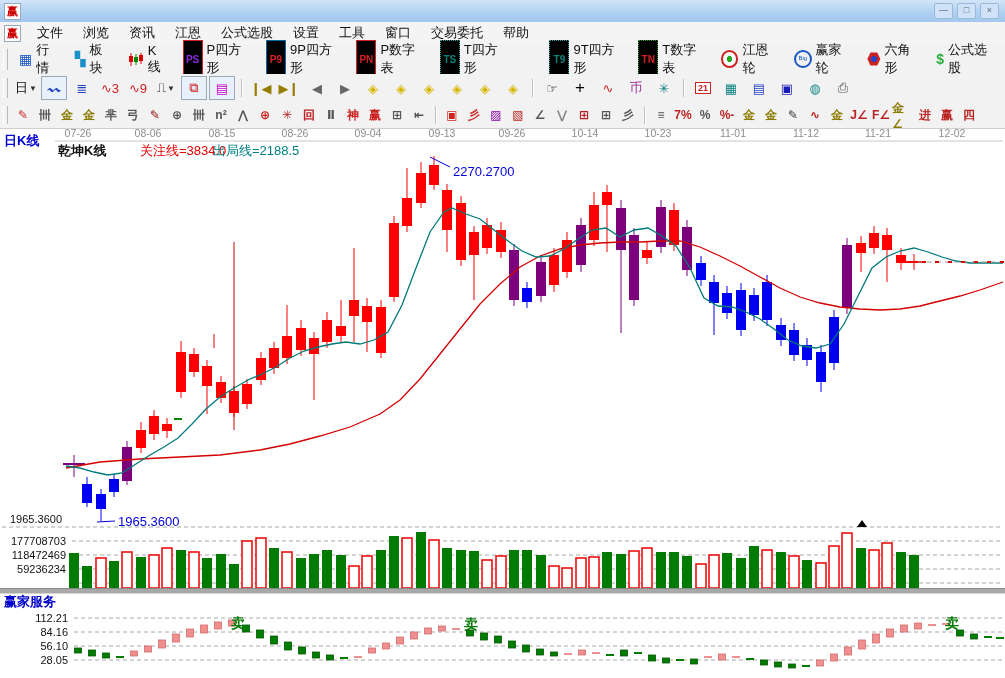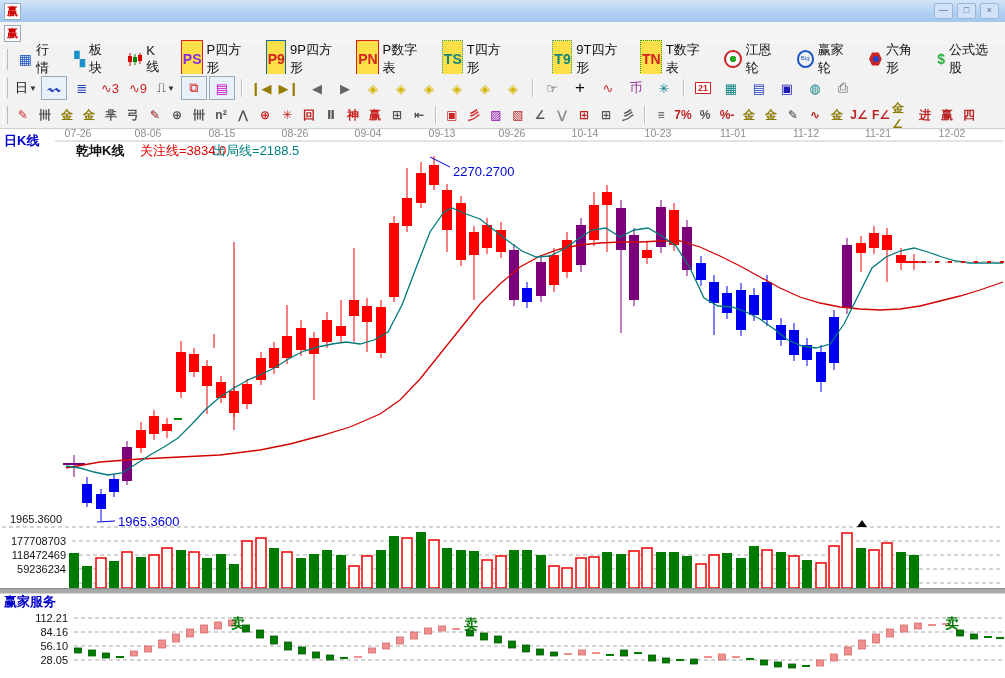--- a/index.html
+++ b/index.html
@@ -16,59 +16,71 @@
     border-bottom:1px solid #d8d8d8;display:flex;align-items:center;font-size:13px;color:#111;}
   .menuitem{padding:0 10px;height:22px;line-height:22px;}
   .toolbar{position:absolute;left:0;width:1005px;background:#f2f2f2;display:flex;align-items:center;}
   .t1{top:44px;height:30px;border-bottom:1px solid #e0e0e0;font-size:13px;}
   .t2{top:74px;height:28px;border-bottom:1px solid #e0e0e0;}
   .t3{top:102px;height:26px;border-bottom:1px solid #c9c9c9;}
   .grip{width:3px;height:70%;border-left:1px solid #fff;border-right:1px solid #bbb;margin:0 4px 0 3px;}
   .t1item{display:flex;align-items:center;gap:4px;padding:0 7px;height:26px;color:#111;}
   .gicon{font-size:14px;line-height:16px;}
   .badge{display:inline-block;min-width:16px;height:13px;line-height:13px;text-align:center;
-    font-size:14px;font-weight:bold;padding:12px 1px;background:#fde047;}
+    font-size:10px;font-weight:bold;padding:12px 1px;background:#000000;}
   .wheel{display:inline-block;width:14px;height:14px;border-radius:50%;}
   .hexa{display:inline-block;width:14px;height:14px;background:#c22;
     clip-path:polygon(25% 3%,75% 3%,98% 50%,75% 97%,25% 97%,2% 50%);position:relative;}
   .hexin{position:absolute;left:4px;top:4px;width:6px;height:6px;border-radius:50%;background:#24c;}
   .t2btn{min-width:24px;height:22px;display:flex;align-items:center;justify-content:center;
     font-size:13px;margin:0 1px;border:1px solid transparent;}
   .t2btn.fr{border:1px solid #9ab;background:#e8f0fa;}
   .t2btn .dd{font-size:8px;color:#333;margin-left:1px;}
   .t2box{border:1px solid #c22;font-size:9px;font-weight:bold;padding:0 2px;background:#fff;}
   .vsep{width:1px;height:18px;background:#c0c0c0;margin:0 5px;box-shadow:1px 0 0 #fff;}
   .t3btn{width:22px;height:20px;display:flex;align-items:center;justify-content:center;
     font-size:12px;font-weight:bold;}
   .chartwrap{position:absolute;left:0;top:128px;width:1005px;height:550px;background:#fff;
     border-top:1px solid #cfcfcf;}
   #chart-svg{position:absolute;left:0;top:0;pointer-events:none;z-index:1;}
   .chartlabel{position:absolute;z-index:2;white-space:nowrap;}
   .lbl-kline{left:4px;top:3px;color:#0000cc;font-weight:bold;font-size:13px;}
-  .lbl-qk{left:76px;top:13px;color:#111;font-weight:bold;font-size:13px;}
+  .lbl-qk{left:58px;top:13px;color:#111;font-weight:bold;font-size:13px;}
   .lbl-watch{left:140px;top:13px;color:#e80000;font-size:13px;}
   .lbl-exit{left:213px;top:13px;color:#008080;font-size:13px;}
   .divband{position:absolute;left:0;top:459px;width:1005px;height:4px;background:#a8a8a8;
     border-top:1px solid #8a8a8a;border-bottom:1px solid #d5d5d5;z-index:2;}
   .lbl-energy{left:4px;top:464px;color:#0000cc;font-weight:bold;font-size:13px;}
 </style>
 </head>
 <body>
 
 <div class="titlebar">
   <span class="applogo">赢</span>
   <div class="winbtns">
     <span class="winbtn">—</span>
     <span class="winbtn">□</span>
     <span class="winbtn">×</span>
   </div>
 </div>
 
 <div class="menubar">
   <span class="applogo">赢</span>
+  <span id="menu-items" style="display:flex;">
+      <span class="menuitem">文件</span>
+      <span class="menuitem">浏览</span>
+      <span class="menuitem">资讯</span>
+      <span class="menuitem">江恩</span>
+      <span class="menuitem">公式选股</span>
+      <span class="menuitem">设置</span>
+      <span class="menuitem">工具</span>
+      <span class="menuitem">窗口</span>
+      <span class="menuitem">交易委托</span>
+      <span class="menuitem">帮助</span>
+    </span>
 </div>
 
 <div class="toolbar t1" id="toolbar1">
     <span class="grip"></span>
     <span class="t1item">
       <span class="gicon" style="color:#1a56c8;">▦</span>
       <span>行情</span>
     </span>
     <span class="t1item">
       <span class="gicon" style="color:#1b8fc8;">▚</span>

